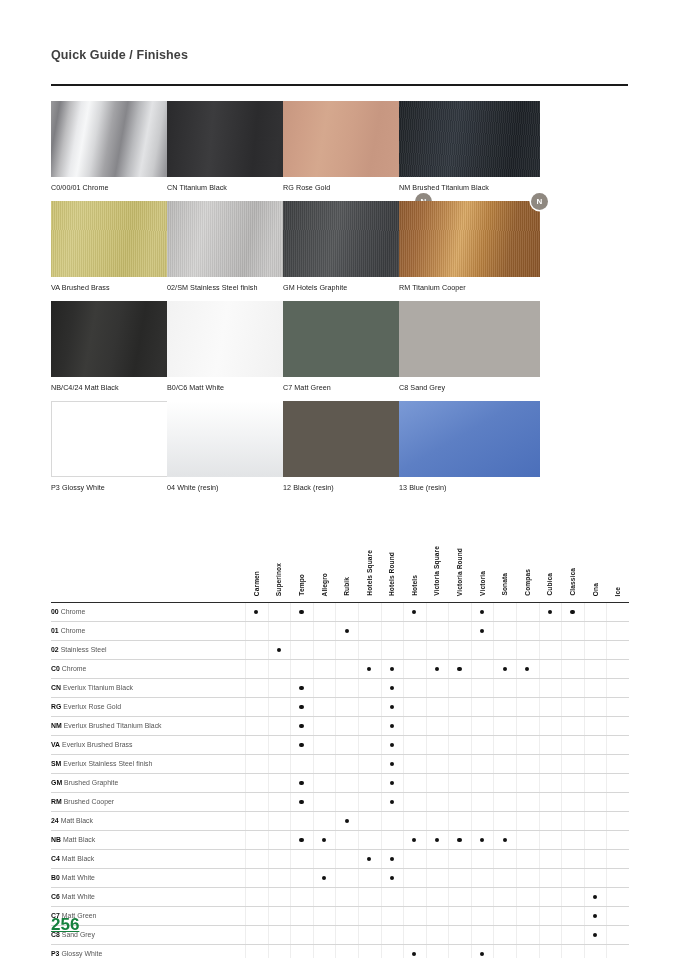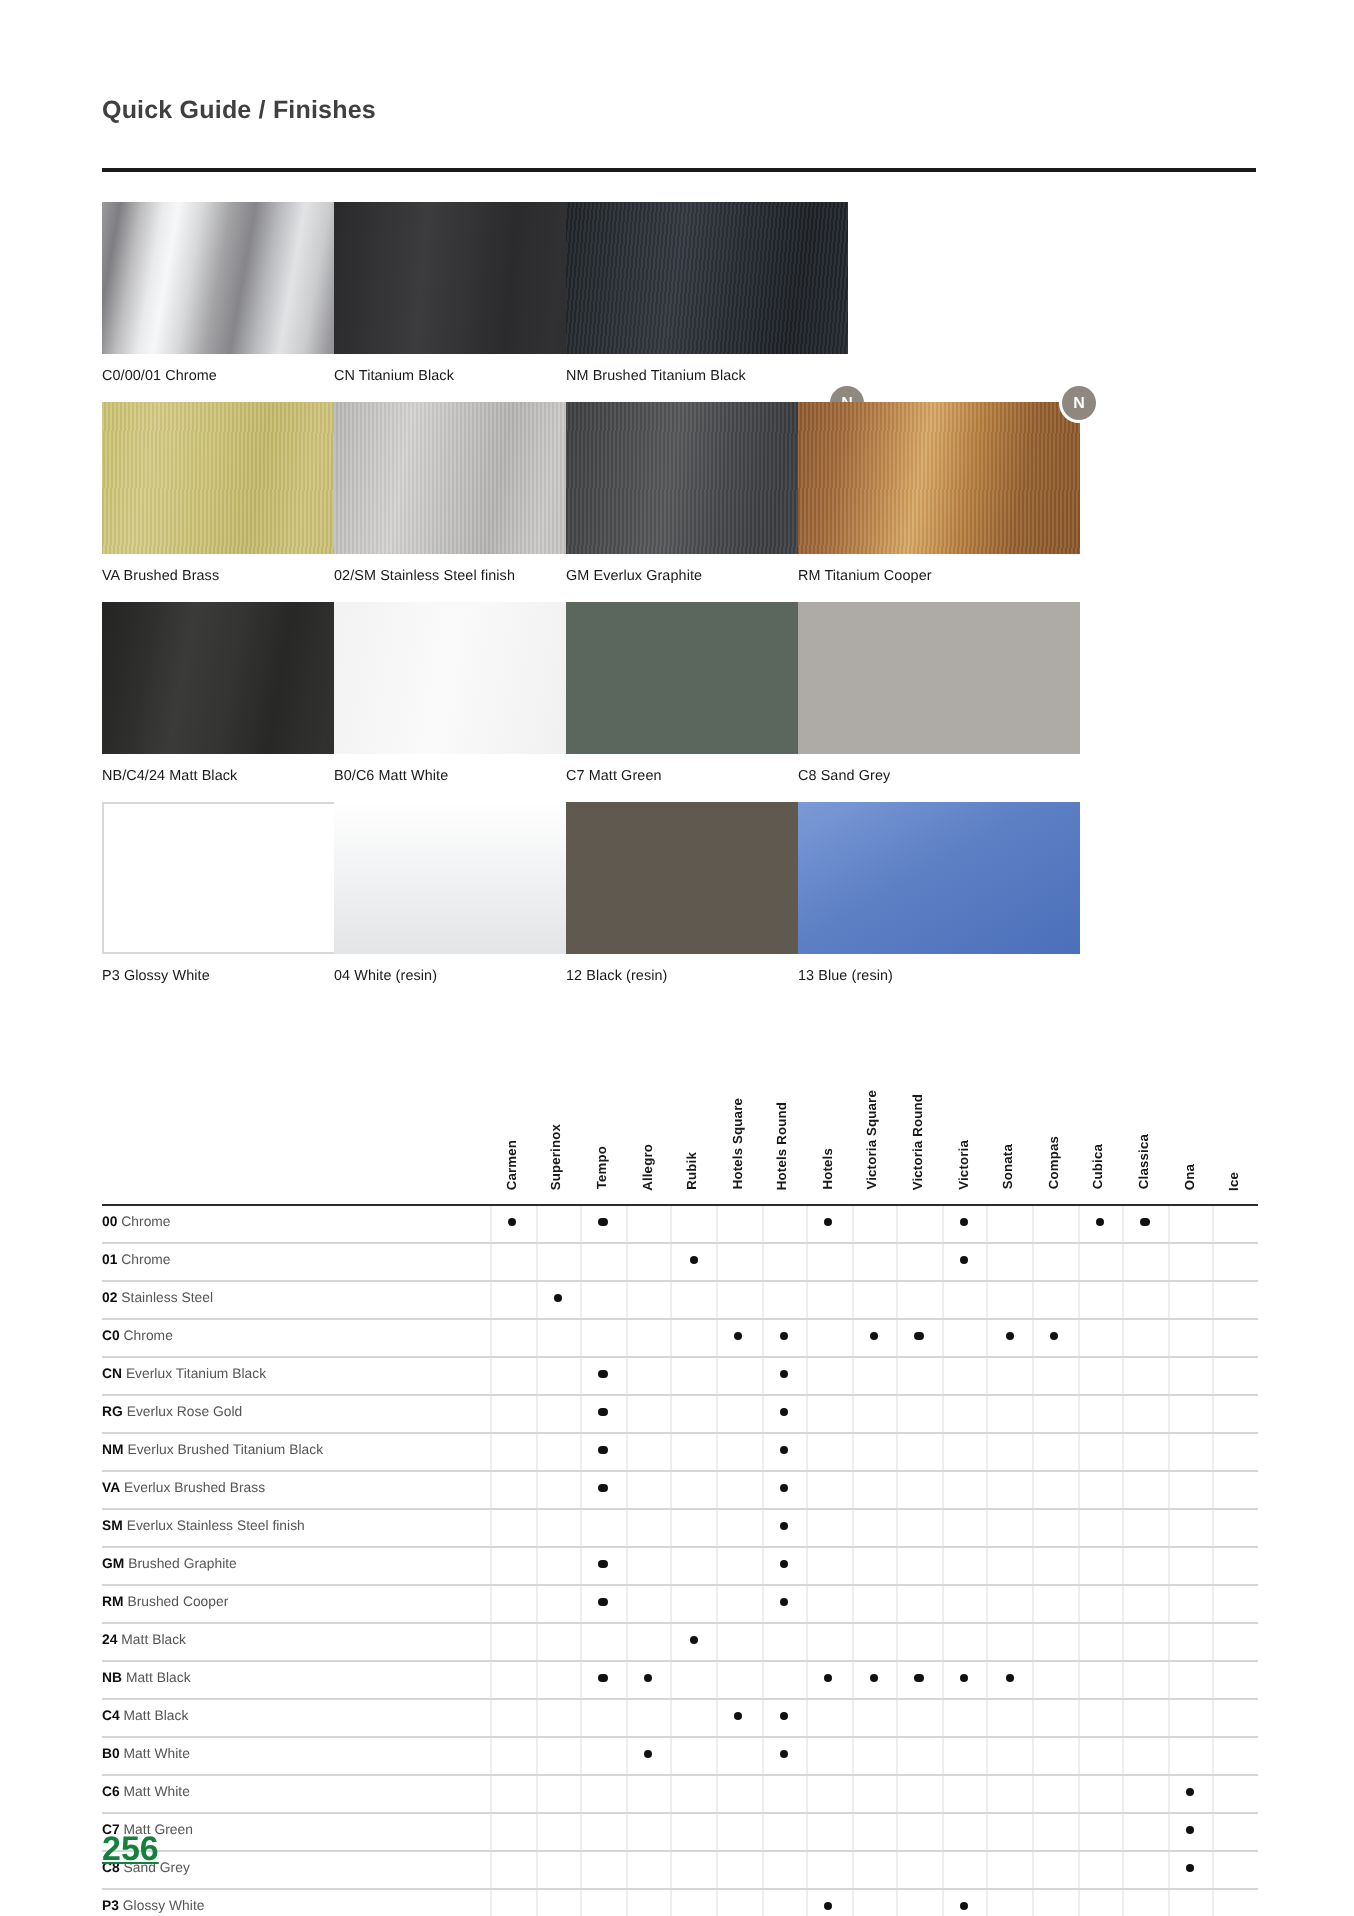--- a/index.html
+++ b/index.html
@@ -190,20 +190,26 @@
           <div class="swcap">C0/00/01 Chrome</div>
         </div>
         <div class="swcell">
           <div class="swwrap">
             <div class="swbox f-titaniumblack"></div>
           </div>
           <div class="swcap">CN Titanium Black</div>
         </div>
         <div class="swcell">
           <div class="swwrap">
+            <div class="swbox f-rosegold"></div>
+          </div>
+          <div class="swcap">RG Rose Gold</div>
+        </div>
+        <div class="swcell">
+          <div class="swwrap">
             <div class="swbox f-nmtitanium"></div>
           </div>
           <div class="swcap">NM Brushed Titanium Black</div>
         </div>
       </div>
       <div class="swrow">
         <div class="swcell">
           <div class="swwrap">
             <div class="swbox f-brushedbrass"></div>
           </div>
@@ -213,21 +219,21 @@
           <div class="swwrap">
             <div class="swbox f-stainless"></div>
           </div>
           <div class="swcap">02/SM Stainless Steel finish</div>
         </div>
         <div class="swcell">
           <div class="swwrap">
             <div class="swbox f-graphite"></div>
             <div class="badge">N</div>
           </div>
-          <div class="swcap">GM Everlux Graphite</div>
+          <div class="swcap">GM Hotels Graphite</div>
         </div>
         <div class="swcell">
           <div class="swwrap">
             <div class="swbox f-copper"></div>
             <div class="badge">N</div>
           </div>
           <div class="swcap">RM Titanium Cooper</div>
         </div>
       </div>
       <div class="swrow">

